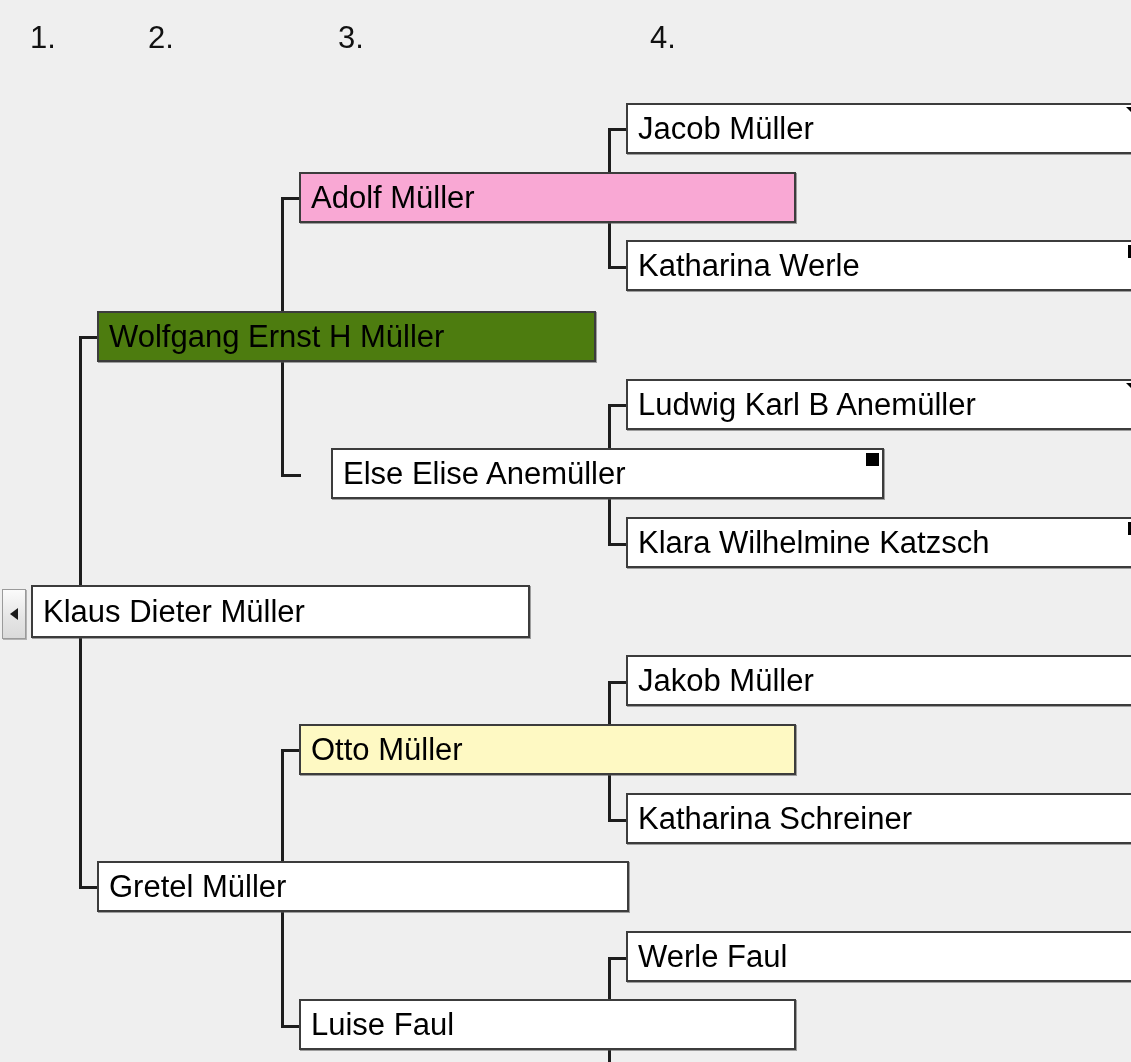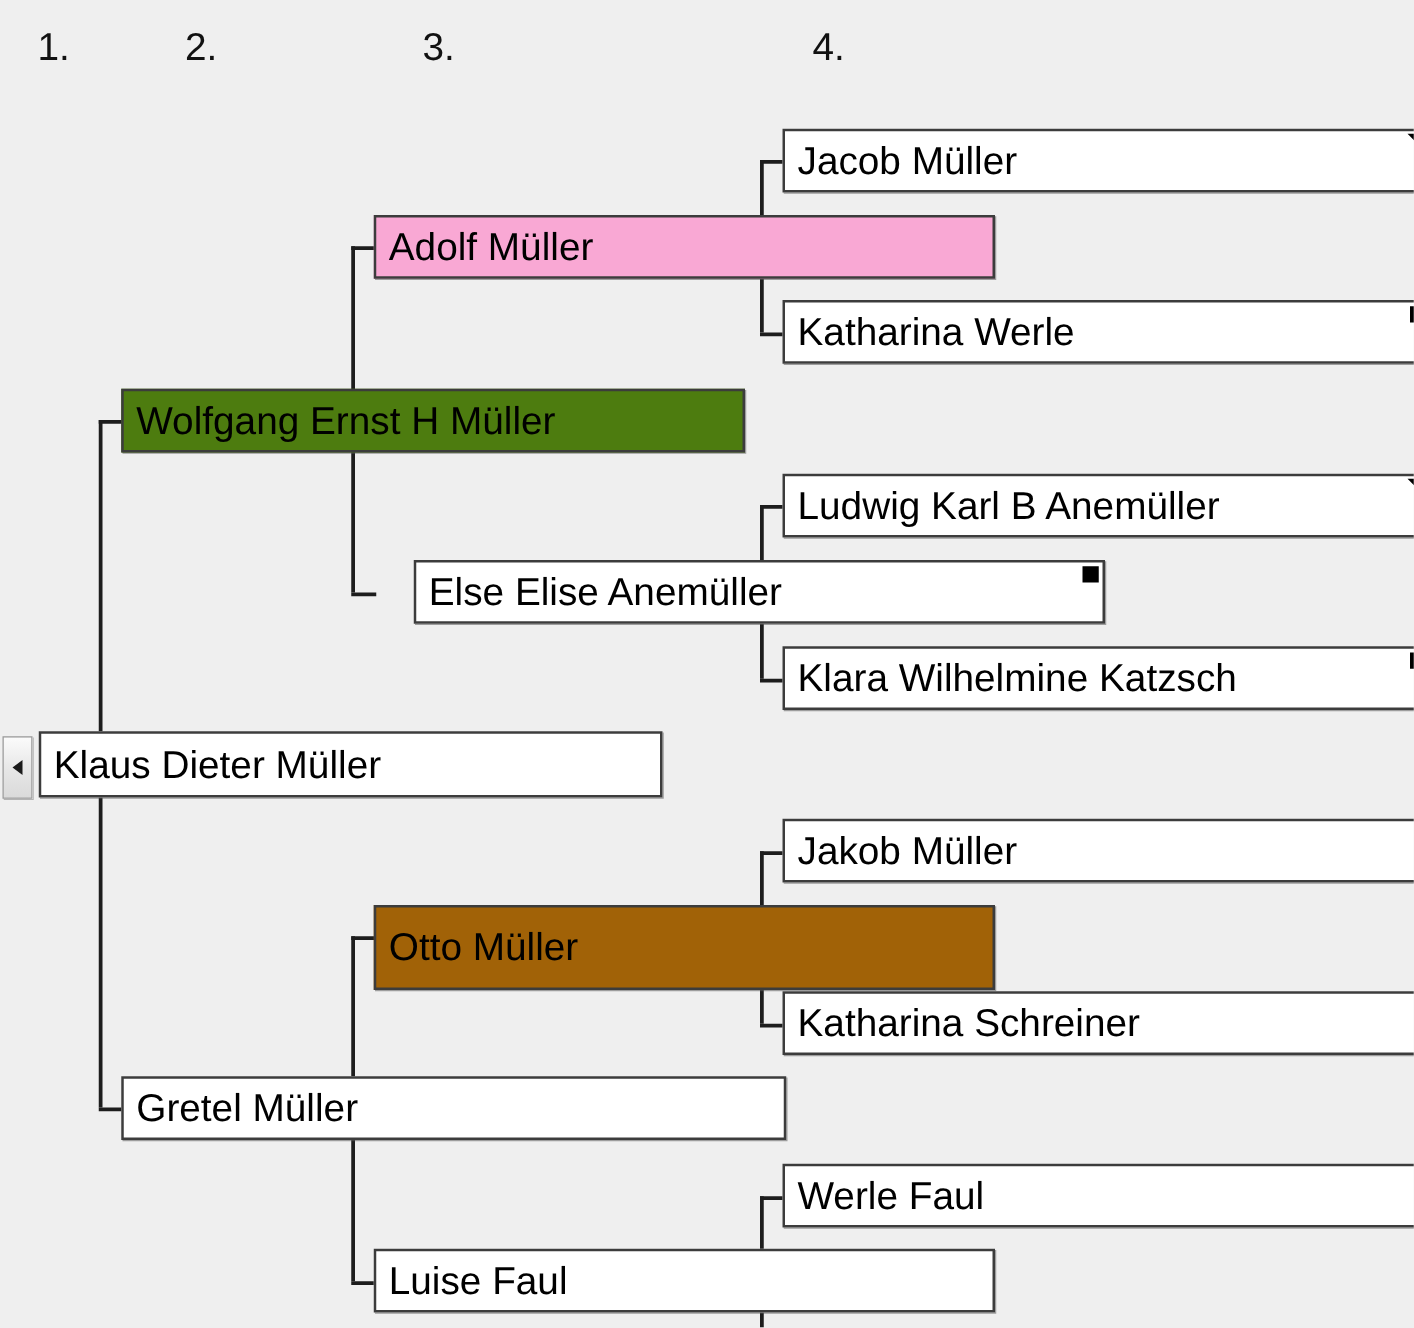--- a/index.html
+++ b/index.html
@@ -145,21 +145,21 @@
     <div class="person-box" style="left: 97px; top: 861px; width: 532px; height: 51px; background: rgb(255, 255, 255); border-color: rgb(60, 60, 60);">
       <span class="person-name">Gretel Müller</span>
     </div>
     <div class="person-box" style="left: 299px; top: 172px; width: 497px; height: 51px; background: #f9a8d4; border-color: rgb(60, 60, 60);">
       <span class="person-name">Adolf Müller</span>
     </div>
     <div class="person-box" style="left: 299px; top: 448px; width: 553px; height: 51px; background: rgb(255, 255, 255); border-color: rgb(60, 60, 60); margin-left: 32px;">
       <span class="person-name">Else Elise Anemüller</span>
       <span class="marker-square" style="background: rgb(0, 0, 0);"></span>
     </div>
-    <div class="person-box" style="left: 299px; top: 724px; width: 497px; height: 68px; background: #a16207; border-color: rgb(60, 60, 60);">
+    <div class="person-box" style="left: 299px; top: 724px; width: 497px; height: 51px; background: #fef9c3; border-color: rgb(60, 60, 60);">
       <span class="person-name">Otto Müller</span>
     </div>
     <div class="person-box" style="left: 299px; top: 999px; width: 497px; height: 51px; background: rgb(255, 255, 255); border-color: rgb(60, 60, 60);">
       <span class="person-name">Luise Faul</span>
     </div>
     <div class="person-box" style="left: 626px; top: 103px; width: 520px; height: 51px; background: rgb(255, 255, 255); border-color: rgb(60, 60, 60);">
       <span class="person-name">Jacob Müller</span>
       <span class="marker-triangle" style="border-top-color: rgb(0, 0, 0);"></span>
     </div>
     <div class="person-box" style="left: 626px; top: 240px; width: 520px; height: 51px; background: rgb(255, 255, 255); border-color: rgb(60, 60, 60);">

